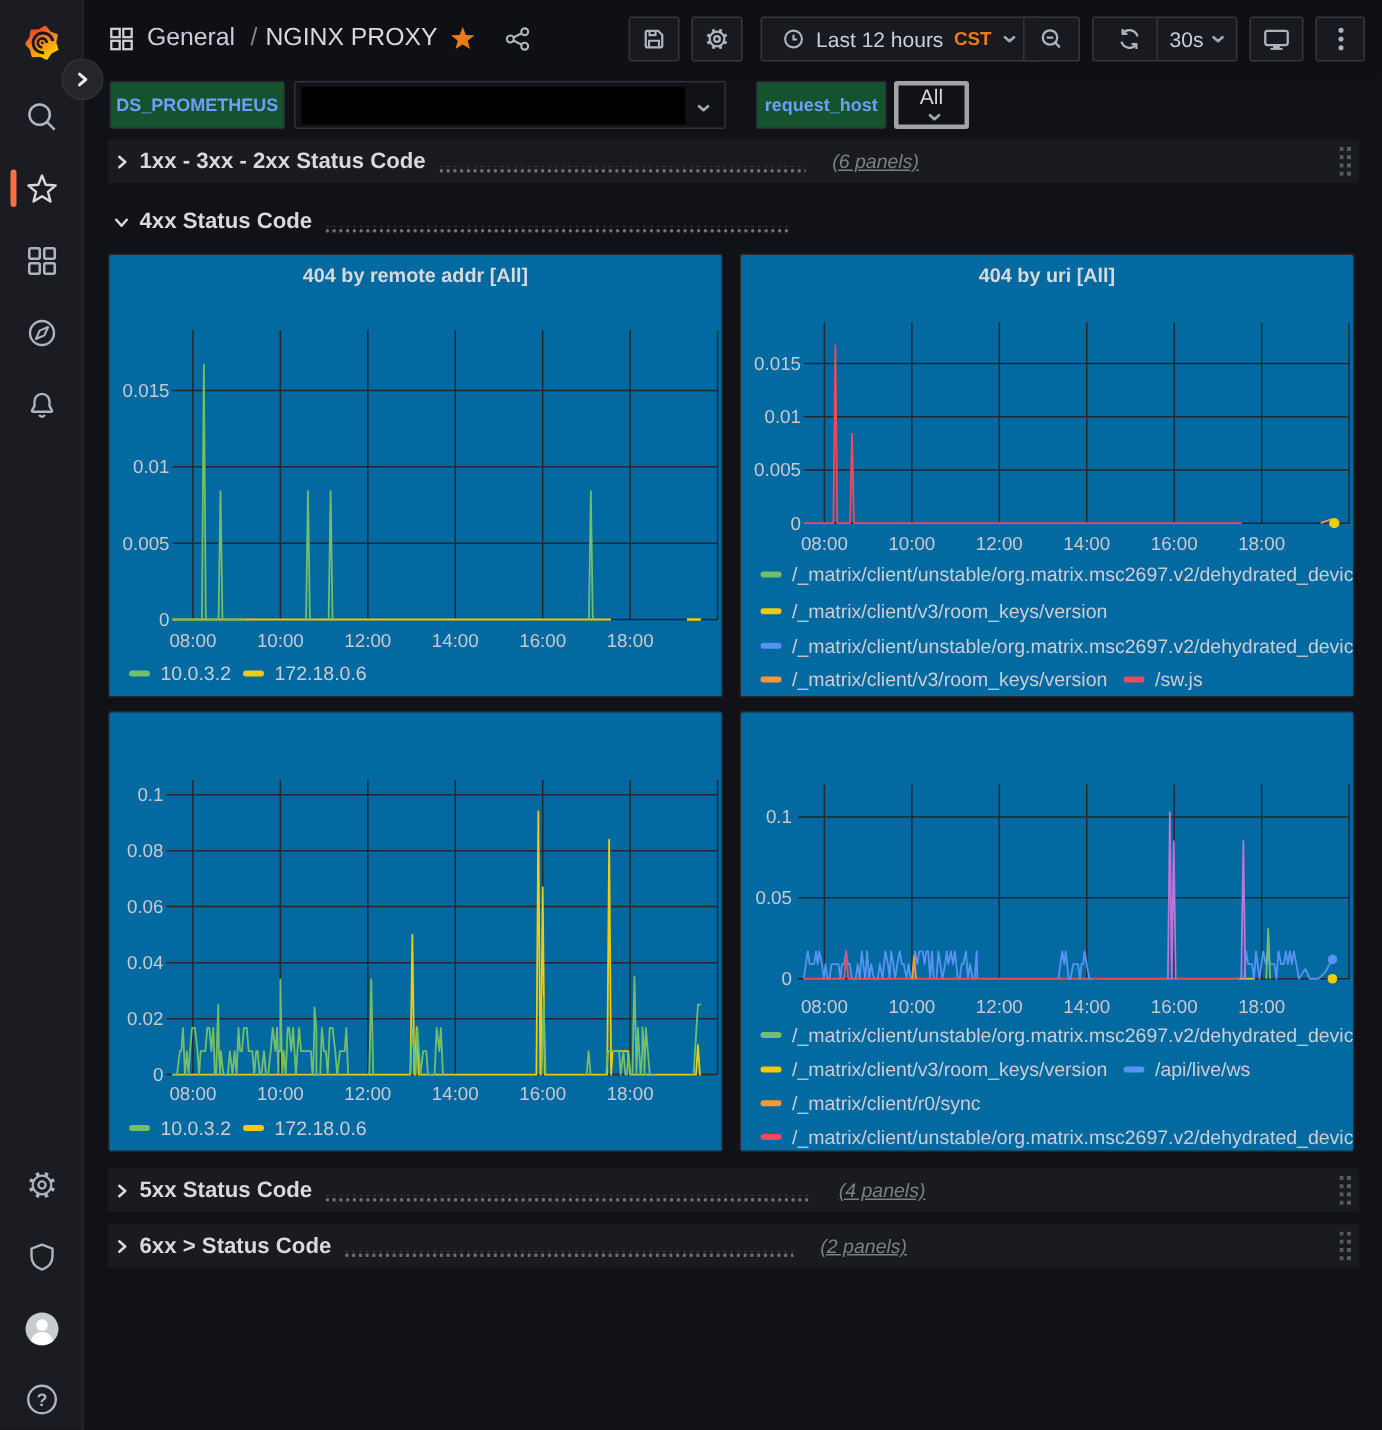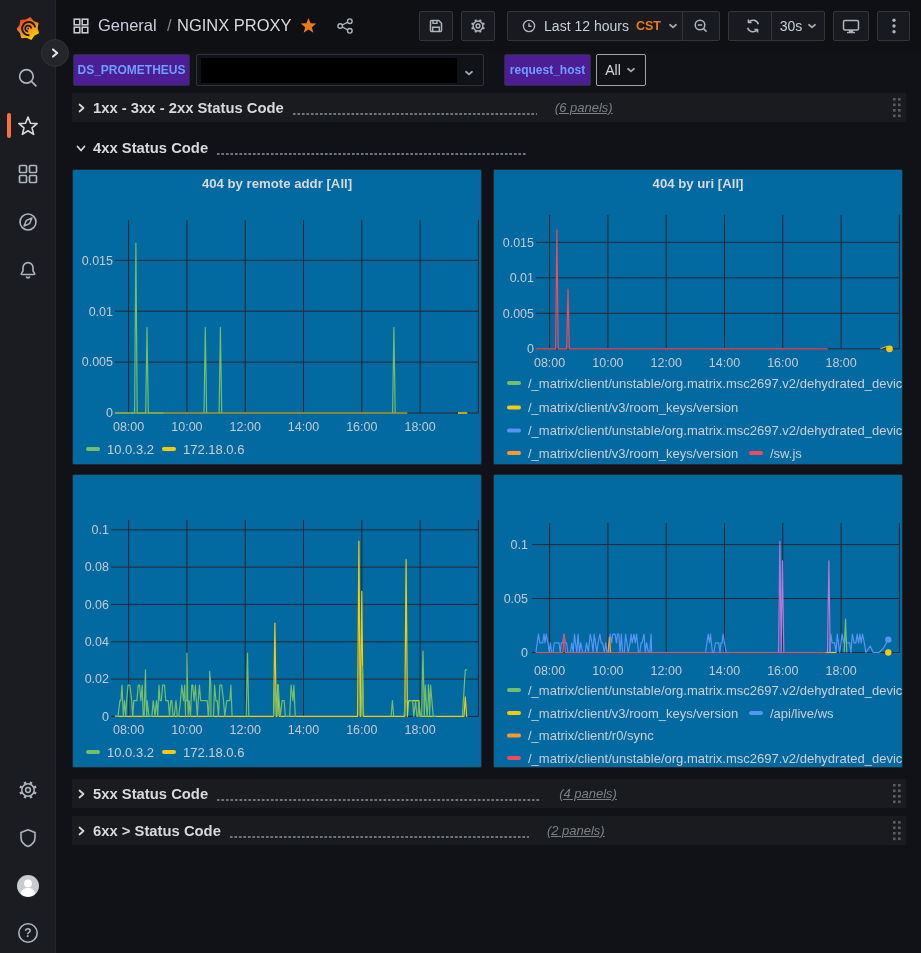--- a/index.html
+++ b/index.html
@@ -8,21 +8,21 @@
 #navbar { position:absolute; left:56px; top:0; width:865px; height:52px; background:#0f1014; }
 .btn { position:absolute; background:#181a1f; border:1px solid #34363c; border-radius:2px; display:flex; align-items:center; justify-content:center; }
 .tick { font-family:"Liberation Sans",sans-serif; font-size:12.5px; fill:#c7c9cf; }
 .leg { font-family:"Liberation Sans",sans-serif; font-size:13px; fill:#ccced4; }
 .panel { position:absolute; width:410px; background:#0369a1; border:1px solid #25272c; border-radius:2px; overflow:hidden; }
 .ptitle { position:absolute; top:6px; left:0; width:100%; text-align:center; color:#d8d9da; font-size:13.2px; font-weight:bold; }
 .rowhead { position:absolute; left:72px; width:834px; height:29px; display:flex; align-items:center; }
 .rowhead .tt { color:#d8d9da; font-size:14.8px; font-weight:bold; margin-left:6px; white-space:nowrap; }
 .dots { height:4px; background-image:radial-gradient(circle, #70747b 1.05px, transparent 1.35px); background-size:4.5px 4px; background-position:0 1px; margin-left:8px; margin-top:11px; }
 .pcount { color:#7b8087; font-style:italic; font-size:13px; margin-left:18px; white-space:nowrap;text-decoration:underline; }
-.vlabel { position:absolute; background:#4c1d95; border:1px solid #2b2e34; border-radius:2px; color:#6e9fff; font-size:12px; font-weight:bold; display:flex; align-items:center; justify-content:center; height:32px; }
+.vlabel { position:absolute; background:#14532d; border:1px solid #2b2e34; border-radius:2px; color:#6e9fff; font-size:12px; font-weight:bold; display:flex; align-items:center; justify-content:center; height:32px; }
 </style></head>
 <body>
 <div id="navbar"></div>
 <div id="sidebar">
   <div class="sbicon" style="top:15px;">
       <svg width="23" height="27" viewBox="0 0 23 27">
         <defs>
           <linearGradient id="glg" x1="0.2" y1="0" x2="0.8" y2="1">
 <stop offset="0" stop-color="#ee3b23"></stop>
             <stop offset="0.45" stop-color="#f58220"></stop>
@@ -201,21 +201,21 @@
   </div>
 
 <div class="vlabel" style="left:73px;top:54px;width:117px;">DS_PROMETHEUS</div>
 <div class="abs" style="left:196px;top:54px;width:288px;height:32px;background:#111217;border:1px solid #2f3237;border-radius:2px;">
   <div class="abs" style="left:4px;top:3px;width:256px;height:25px;background:#000;"></div>
   <div class="abs" style="left:266px;top:10px;"><svg width="12" height="12" viewBox="0 0 12 12">
         <polyline points="3.0,4.800000000000001 6.0,7.4399999999999995 9.0,4.800000000000001" fill="none" stroke="#9fa7b3" stroke-width="1.8" stroke-linecap="round" stroke-linejoin="round"></polyline>
       </svg></div>
 </div>
 <div class="vlabel" style="left:504px;top:54px;width:87px;">request_host</div>
-<div class="abs" style="left:596px;top:54px;width:50px;height:32px;border:1px solid #a3a3a3;border-radius:2px;display:flex;align-items:center;justify-content:center;">
+<div class="abs" style="left:596px;top:54px;width:50px;height:32px;border:3px solid #a3a3a3;border-radius:2px;display:flex;align-items:center;justify-content:center;flex-direction:column;">
   <span style="color:#d5d6da;font-size:14px;">All</span>
     <span style="margin-left:4px;display:flex;">
       <svg width="12" height="12" viewBox="0 0 12 12">
         <polyline points="3.0,4.800000000000001 6.0,7.4399999999999995 9.0,4.800000000000001" fill="none" stroke="#9fa7b3" stroke-width="1.8" stroke-linecap="round" stroke-linejoin="round"></polyline>
       </svg>
     </span>
 </div>
 
 <div class="rowhead" style="top:93px;background:#191b1f;">
   <span style="margin-left:3px;display:flex;">

